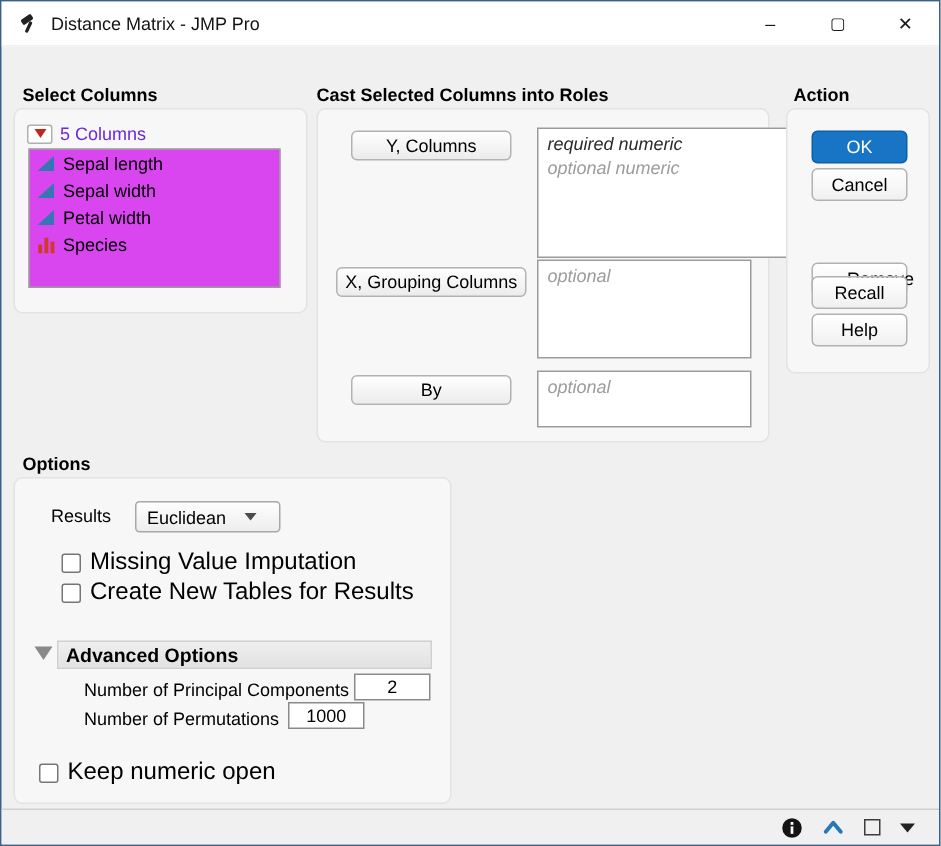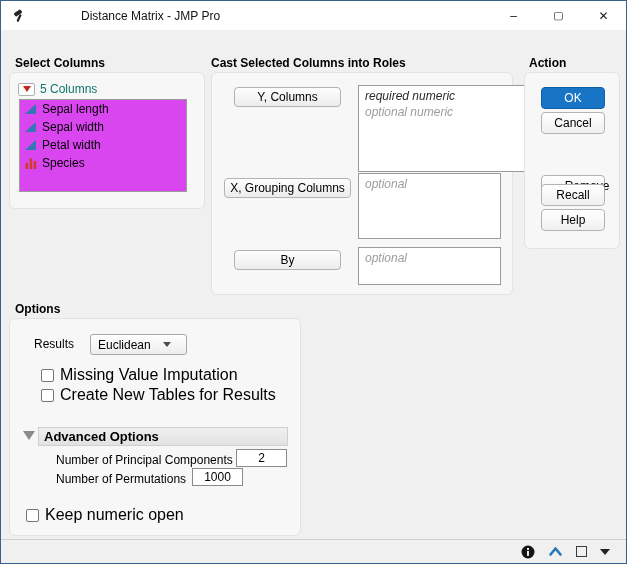--- a/index.html
+++ b/index.html
@@ -3,32 +3,32 @@
 <meta charset="utf-8">
 <style>
   * { margin:0; padding:0; box-sizing:border-box; }
   html,body { background:#9a9a9a; }
   body { font-family:"Liberation Sans", sans-serif; }
   .window {
     position:relative; width:627px; height:564px;
     background:#f0f0f0; border:1px solid #38618c; overflow:hidden;
   }
   
-  .titlebar { position:absolute; left:0; top:0; right:0; height:30px; background:#ffffff; display:flex; align-items:center; border-bottom:1px solid #f0f0f0;gap:47px; }
+  .titlebar { position:absolute; left:0; top:0; right:0; height:30px; background:#ffffff; display:flex; align-items:center; border-bottom:1px solid #f0f0f0; }
   .app-icon { margin-left:10px; width:15px; height:15px; display:flex; align-items:center; justify-content:center; }
   .win-title { font-size:12px; color:#141414; margin-left:8px; }
   .win-controls { margin-left:auto; display:flex; height:100%; }
   .win-btn { width:45px; height:100%; border:none; background:transparent; font-size:12px; color:#1a1a1a; display:flex; align-items:center; justify-content:center; cursor:default; }
   .win-btn.max { font-size:11px; }
   
   .sec-label { position:absolute; font-size:12px; font-weight:bold; color:#000; }
   
   .panel { position:absolute; background:#f7f7f7; border:1px solid #e3e3e3; border-radius:6px; }
   
-  .count-row { position:absolute; left:8px; top:9px; display:flex; align-items:center; gap:5px; font-size:12px; color:#0f766e; }
+  .count-row { position:absolute; left:8px; top:9px; display:flex; align-items:center; gap:5px; font-size:12px; color:#6d28d9; }
   .red-tri-btn { width:17px; height:13px; background:#fff; border:1px solid #b0b0b0; border-radius:2px; display:flex; align-items:center; justify-content:center; }
   .red-tri { width:0; height:0; border-left:4px solid transparent; border-right:4px solid transparent; border-top:6px solid #c3241c; }
   .listbox { position:absolute; left:9px; top:26px; width:168px; height:93px; background:#d946ef; border:1px solid #9b9b9b; overflow:hidden; }
   .col-item { height:18px; display:flex; align-items:center; gap:5px; padding:0 4px; font-size:12px; color:#000; }
   .icon-cell { width:13px; display:flex; align-items:flex-end; justify-content:center; }
   .cont-icon { width:0; height:0; border-left:11px solid transparent; border-bottom:10px solid #3577b5; }
   
   .role-btn { position:absolute; height:20px; background:linear-gradient(#fefefe,#ececec); border:1px solid #b2b2b2; border-radius:4px; font-size:12px; color:#000; display:flex; align-items:center; justify-content:center; cursor:default; font-family:inherit; }
   .role-box { position:absolute; background:#fff; border:1px solid #9b9b9b; padding:2px 6px; font-size:12px; font-style:italic; line-height:16px; }
   .ph-req { color:#2b2b2b; }

